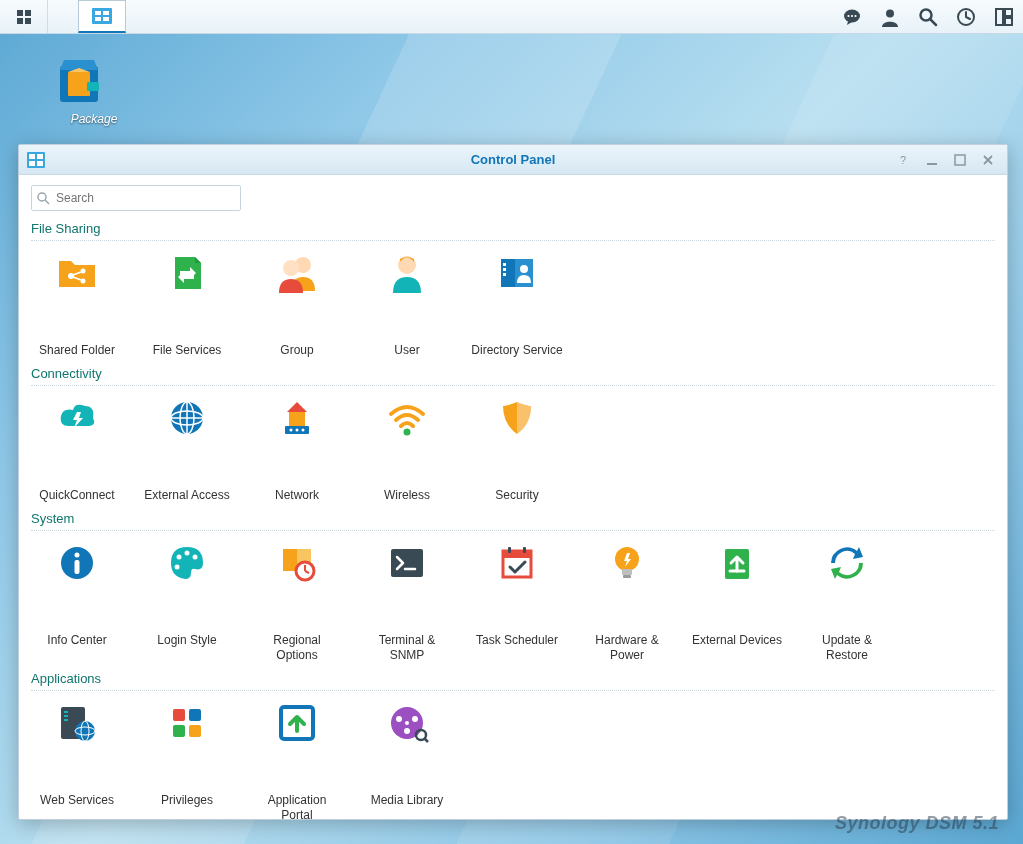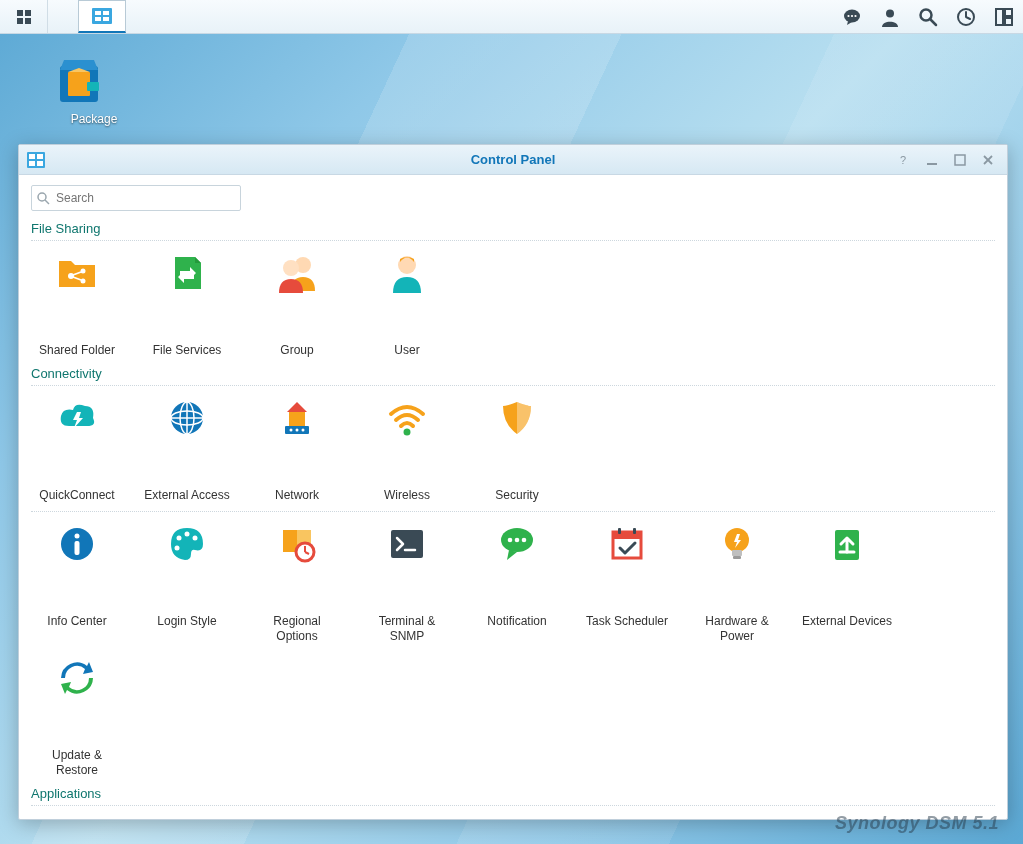--- a/index.html
+++ b/index.html
@@ -28,21 +28,21 @@
 .taskbar-icon-right {
   width:38px; display:flex; align-items:center; justify-content:center; cursor:pointer;
 }
 .desktop { position:relative; width:100%; height:calc(100% - 34px); }
 .desktop-icon {
   position:absolute; top:20px; left:54px; width:80px; text-align:center;
   cursor:pointer;
 }
 .desktop-icon .label {
   color:#fff; font-size:12px; text-shadow:0 1px 2px rgba(0,0,0,0.6);
-  margin-top:4px; display:block;
+  margin-top:4px; display:block;font-style:italic;
 }
 .window {
   position:absolute; top:110px; left:18px; width:990px; height:676px;
   background:#fff; border:1px solid #c0cfdb; border-radius:2px;
   box-shadow:0 4px 20px rgba(0,0,0,0.25);
   display:flex; flex-direction:column;
 }
 .win-titlebar {
   height:30px; background:linear-gradient(#eaf4fa,#d6e8f3);
   border-bottom:1px solid #c8d8e4;
@@ -247,20 +247,34 @@
         <div class="cp-item">
           <div class="cp-icon">
               <svg width="44" height="44" viewBox="0 0 44 44">
                 <circle cx="22" cy="14" r="9" fill="#ffd9b3"></circle>
                 <path d="M15 11 Q22 2 29 11 L29 8 Q22 4 15 8 Z" fill="#f6a21b"></path>
                 <path d="M8 42 Q8 26 22 26 Q36 26 36 42 Z" fill="#13b4b8"></path>
               </svg>
             </div>
           <div class="cp-label">User</div>
         </div>
+        <div class="cp-item">
+          <div class="cp-icon">
+              <svg width="44" height="44" viewBox="0 0 44 44">
+                <rect x="6" y="8" width="14" height="28" fill="#1176b8"></rect>
+                <rect x="8" y="12" width="3" height="3" fill="#fff"></rect>
+                <rect x="8" y="17" width="3" height="3" fill="#fff"></rect>
+                <rect x="8" y="22" width="3" height="3" fill="#fff"></rect>
+                <rect x="20" y="8" width="18" height="28" fill="#2a90d0"></rect>
+                <circle cx="29" cy="18" r="4" fill="#fff"></circle>
+                <path d="M22 32 Q22 24 29 24 Q36 24 36 32 Z" fill="#fff"></path>
+              </svg>
+            </div>
+          <div class="cp-label">Directory Service</div>
+        </div>
       </div>
 
       <div class="section-title">Connectivity</div>
       <hr class="section-hr">
       <div class="icon-grid">
         <div class="cp-item">
           <div class="cp-icon">
               <svg width="44" height="44" viewBox="0 0 44 44">
                 <path d="M14 30 Q4 30 6 20 Q8 12 18 14 Q20 6 30 10 Q40 10 38 22 Q42 30 32 30 Z" fill="#13b4b8"></path>
                 <path d="M22 16 L18 24 L22 24 L19 32 L28 22 L24 22 L26 16 Z" fill="#fff"></path>
@@ -308,20 +322,21 @@
           <div class="cp-icon">
               <svg width="44" height="44" viewBox="0 0 44 44">
                 <path d="M22 6 Q32 10 36 10 Q36 28 22 38 Q8 28 8 10 Q12 10 22 6 Z" fill="#f6a21b"></path>
                 <path d="M22 6 Q32 10 36 10 Q36 28 22 38 L22 6 Z" fill="#fff" opacity="0.35"></path>
               </svg>
             </div>
           <div class="cp-label">Security</div>
         </div>
       </div>
 
+      <div class="section-title">System</div>
       <hr class="section-hr">
       <div class="icon-grid">
         <div class="cp-item">
           <div class="cp-icon">
               <svg width="44" height="44" viewBox="0 0 44 44">
                 <circle cx="22" cy="22" r="16" fill="#1176b8"></circle>
                 <circle cx="22" cy="14" r="2.5" fill="#fff"></circle>
                 <rect x="19.5" y="19" width="5" height="14" rx="2" fill="#fff"></rect>
               </svg>
             </div>
@@ -353,32 +368,20 @@
         </div>
         <div class="cp-item">
           <div class="cp-icon">
               <svg width="44" height="44" viewBox="0 0 44 44">
                 <rect x="6" y="8" width="32" height="28" rx="2" fill="#3a4a55"></rect>
                 <path d="M12 16 L18 22 L12 28" fill="none" stroke="#fff" stroke-width="2.5" stroke-linecap="round" stroke-linejoin="round"></path>
                 <line x1="20" y1="28" x2="30" y2="28" stroke="#fff" stroke-width="2.5" stroke-linecap="round"></line>
               </svg>
             </div>
           <div class="cp-label">Terminal &amp; SNMP</div>
-        </div>
-        <div class="cp-item">
-          <div class="cp-icon">
-              <svg width="44" height="44" viewBox="0 0 44 44">
-                <ellipse cx="22" cy="18" rx="16" ry="12" fill="#2fb24c"></ellipse>
-                <path d="M14 28 L12 38 L22 30 Z" fill="#2fb24c"></path>
-                <circle cx="15" cy="18" r="2.3" fill="#fff"></circle>
-                <circle cx="22" cy="18" r="2.3" fill="#fff"></circle>
-                <circle cx="29" cy="18" r="2.3" fill="#fff"></circle>
-              </svg>
-            </div>
-          <div class="cp-label">Notification</div>
         </div>
         <div class="cp-item">
           <div class="cp-icon">
               <svg width="44" height="44" viewBox="0 0 44 44">
                 <rect x="8" y="10" width="28" height="26" fill="#fff" stroke="#e64b3c" stroke-width="3"></rect>
                 <rect x="8" y="10" width="28" height="7" fill="#e64b3c"></rect>
                 <rect x="13" y="6" width="3" height="6" fill="#3a4a55" rx="1"></rect>
                 <rect x="28" y="6" width="3" height="6" fill="#3a4a55" rx="1"></rect>
                 <path d="M15 26 L20 31 L30 21" fill="none" stroke="#3a4a55" stroke-width="3" stroke-linecap="round" stroke-linejoin="round"></path>
               </svg>

